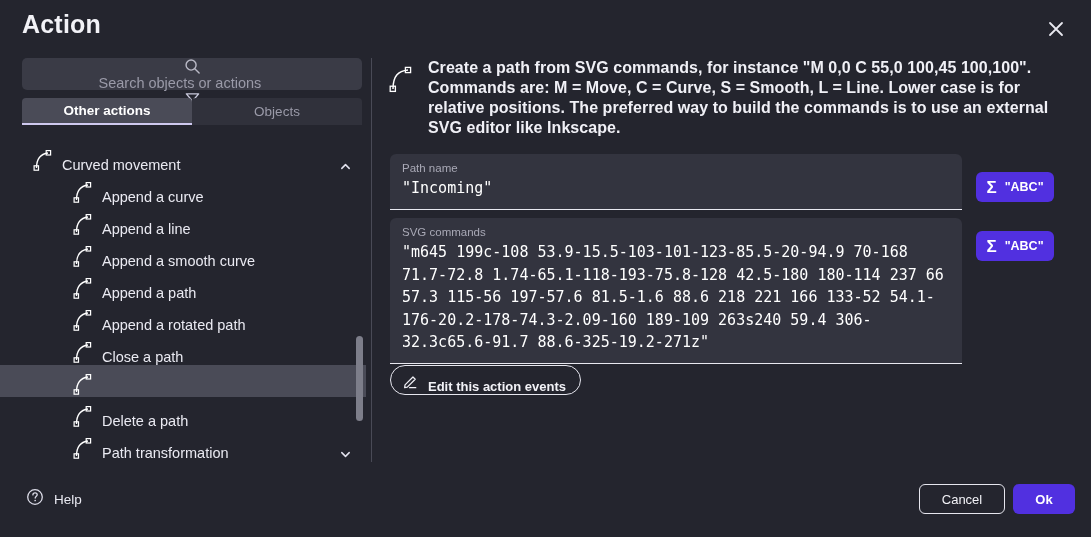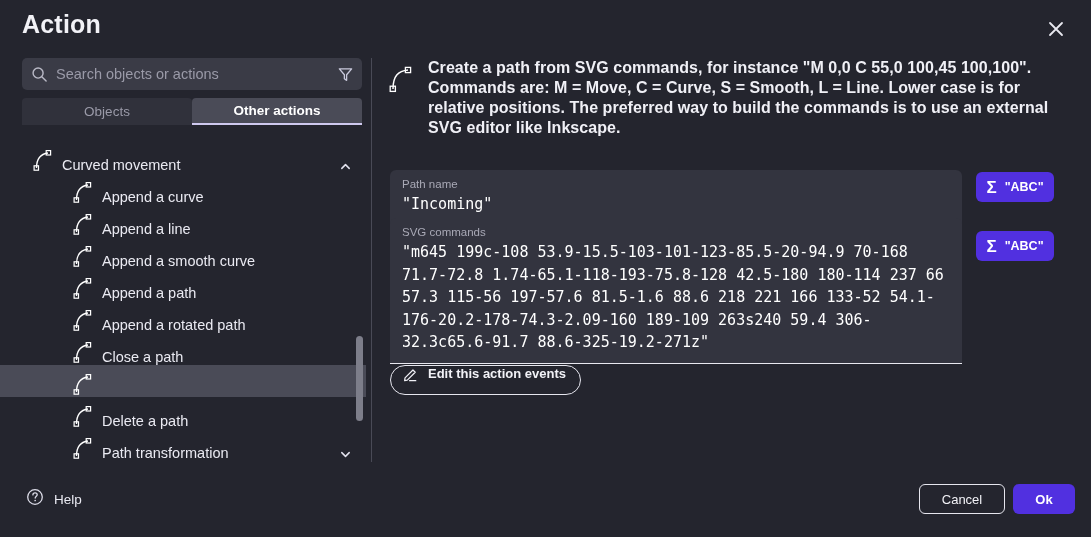--- a/index.html
+++ b/index.html
@@ -25,21 +25,21 @@
   .close-btn svg { display: block; }
 
   
   .left-panel {
     position: absolute; left: 0; top: 56px; width: 372px; height: 404px;
   }
   .search-row {
     position: absolute; left: 22px; top: 2px;
     width: 340px; height: 32px;
     background: #3a3b46; border-radius: 5px;
-    display: flex; align-items: center;
+    display: flex; align-items: center; flex-direction: column;
   }
   .search-ico { width: 34px; display:flex; align-items:center; justify-content:center; }
   .search-input {
     flex: 1; background: transparent; border: none; outline: none;
     font-family: "Liberation Sans", sans-serif;
     font-size: 14.5px; color: #e6e6ee;
   }
   .search-input::placeholder { color: #9a9aa8; }
   .filter-ico {
     width: 34px; display:flex; align-items:center; justify-content:center; cursor:pointer;
@@ -101,40 +101,40 @@
     border-radius: 6px 6px 0 0; border-bottom: 1.5px solid #e8e8f0;
     padding: 8px 12px 9px 12px;
   }
   .field-label { font-size: 11.5px; color: #a9a9b6; margin-bottom: 3px; }
   .field-value {
     font-family: "DejaVu Sans Mono", monospace;
     font-size: 15px; color: #ffffff; line-height: 22.5px;
     white-space: pre-wrap; word-break: break-word;
   }
 
-  .path-field { position: absolute; left: 390px; top: 170px; width: 572px; height: 56px; }
+  .path-field { position: absolute; left: 390px; top: 154px; width: 572px; height: 56px; }
   .svg-field  { position: absolute; left: 390px; top: 218px; width: 572px; }
 
   .sigma-btn {
     position: absolute; width: 78px; height: 30px;
     background: #5130e0; border-radius: 6px;
     display: flex; align-items: center; justify-content: center; gap: 8px;
     cursor: pointer;
   }
   .sigma-btn .sg { font-size: 17px; color: #fff; font-weight: bold; line-height: 1; }
   .sigma-btn .ab { font-size: 12.5px; color: #fff; font-weight: bold; }
   .sigma1 { left: 976px; top: 172px; }
   .sigma2 { left: 976px; top: 231px; }
 
   .edit-btn {
     position: absolute; left: 390px; top: 365px;
     height: 30px; padding: 0 14px 0 11px;
     border: 1px solid #e6e6ee; border-radius: 15px;
     background: transparent; cursor: pointer;
-    display: flex; align-items: flex-start; gap: 9px;
+    display: flex; align-items: flex-end; gap: 9px;
   }
   .edit-btn .txt { font-size: 13px; font-weight: bold; color: #f2f2f7; }
 
   
   .footer { position: absolute; left: 0; bottom: 0; width: 1091px; height: 75px; }
   .help {
     position: absolute; left: 26px; top: 26px;
     display: flex; align-items: center; gap: 10px; cursor: pointer;
   }
   .help .txt { font-size: 13.5px; color: #eaeaf2; }
@@ -176,22 +176,22 @@
       </span>
       <input class="search-input" type="text" placeholder="Search objects or actions" style="">
       <span class="filter-ico">
         <svg width="17" height="17" viewBox="0 0 18 18" aria-hidden="true">
           <path d="M2.5 3 L15.5 3 L10.2 9.3 L10.2 15.2 L7.8 13.4 L7.8 9.3 Z" stroke="#c9c9dc" stroke-width="1.4" fill="none" stroke-linejoin="round"></path>
         </svg>
       </span>
     </div>
 
     <div class="tabs">
+      <div class="tab active">Other actions</div>
       <div class="tab">Objects</div>
-      <div class="tab active">Other actions</div>
     </div>
 
     <div class="list" id="action-list">
         <div class="row group">
           <span class="icn">
             <svg width="22" height="26" viewBox="0 0 22 26" aria-hidden="true">
               <path d="M4.5 21 C4.5 11 8.5 7 16 6" stroke="#ffffff" stroke-width="1.3" fill="none"></path>
               <rect x="2.1" y="18.8" width="4.4" height="4.4" stroke="#ffffff" stroke-width="1.2" fill="none"></rect>
               <rect x="14.2" y="3.6" width="4.4" height="4.4" stroke="#ffffff" stroke-width="1.2" fill="none"></rect>
             </svg>

